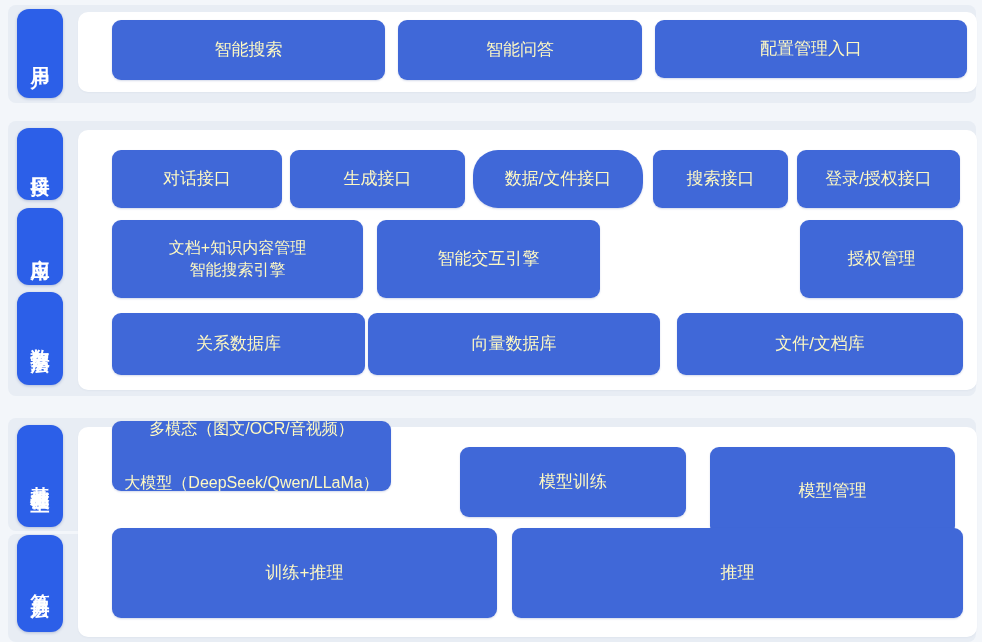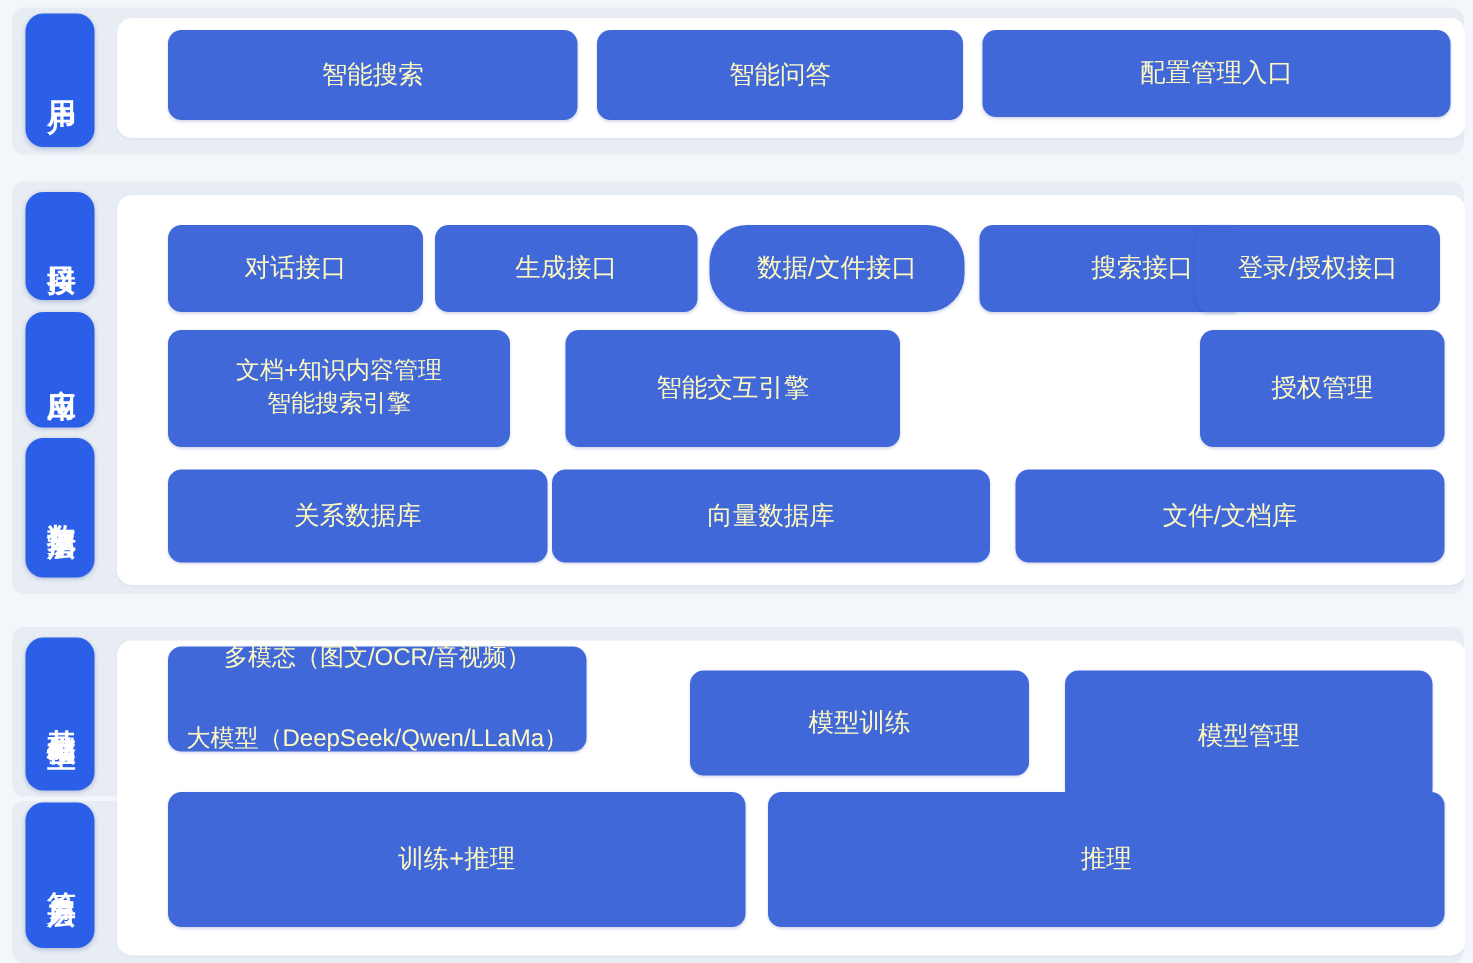--- a/index.html
+++ b/index.html
@@ -55,35 +55,35 @@
   <div class="vlabel" style="left:17px;top:425px;width:46px;height:102px;">基础模型</div>
   <div class="vlabel" style="left:17px;top:535px;width:46px;height:97px;">算力层</div>
 
   <div class="btn" style="left:112px;top:20px;width:273px;height:60px;">智能搜索</div>
   <div class="btn" style="left:398px;top:20px;width:244px;height:60px;">智能问答</div>
   <div class="btn" style="left:655px;top:20px;width:312px;height:58px;">配置管理入口</div>
 
   <div class="btn" style="left:112px;top:150px;width:170px;height:58px;">对话接口</div>
   <div class="btn" style="left:290px;top:150px;width:175px;height:58px;">生成接口</div>
   <div class="btn" style="left:473px;top:150px;width:170px;height:58px;border-radius:25px;">数据/文件接口</div>
-  <div class="btn" style="left:653px;top:150px;width:135px;height:58px;padding-left:41px;">搜索接口</div>
+  <div class="btn" style="left:653px;top:150px;width:135px;height:58px;">搜索接口</div>
   <div class="btn" style="left:797px;top:150px;width:163px;height:58px;">登录/授权接口</div>
 
-  <div class="btn two-line" style="left:112px;top:220px;width:228px;height:78px;">
+  <div class="btn two-line" style="left:112px;top:220px;width:251px;height:78px;">
     <span>文档+知识内容管理</span>
     <span>智能搜索引擎</span>
   </div>
   <div class="btn" style="left:377px;top:220px;width:223px;height:78px;">智能交互引擎</div>
   <div class="btn" style="left:800px;top:220px;width:163px;height:78px;">授权管理</div>
 
   <div class="btn" style="left:112px;top:313px;width:253px;height:62px;">关系数据库</div>
   <div class="btn" style="left:368px;top:313px;width:292px;height:62px;">向量数据库</div>
   <div class="btn" style="left:677px;top:313px;width:286px;height:62px;">文件/文档库</div>
 
-  <div class="btn two-line" style="left:112px;top:431px;width:279px;height:70px;gap:32px;">
+  <div class="btn two-line" style="left:112px;top:421px;width:279px;height:70px;gap:32px;">
     <span>多模态（图文/OCR/音视频）</span>
     <span>大模型（DeepSeek/Qwen/LLaMa）</span>
   </div>
   <div class="btn" style="left:460px;top:447px;width:226px;height:70px;">模型训练</div>
   <div class="btn" style="left:710px;top:447px;width:245px;height:88px;">模型管理</div>
 
   <div class="btn" style="left:112px;top:528px;width:385px;height:90px;">训练+推理</div>
   <div class="btn" style="left:512px;top:528px;width:451px;height:90px;">推理</div>
 
 </div>

